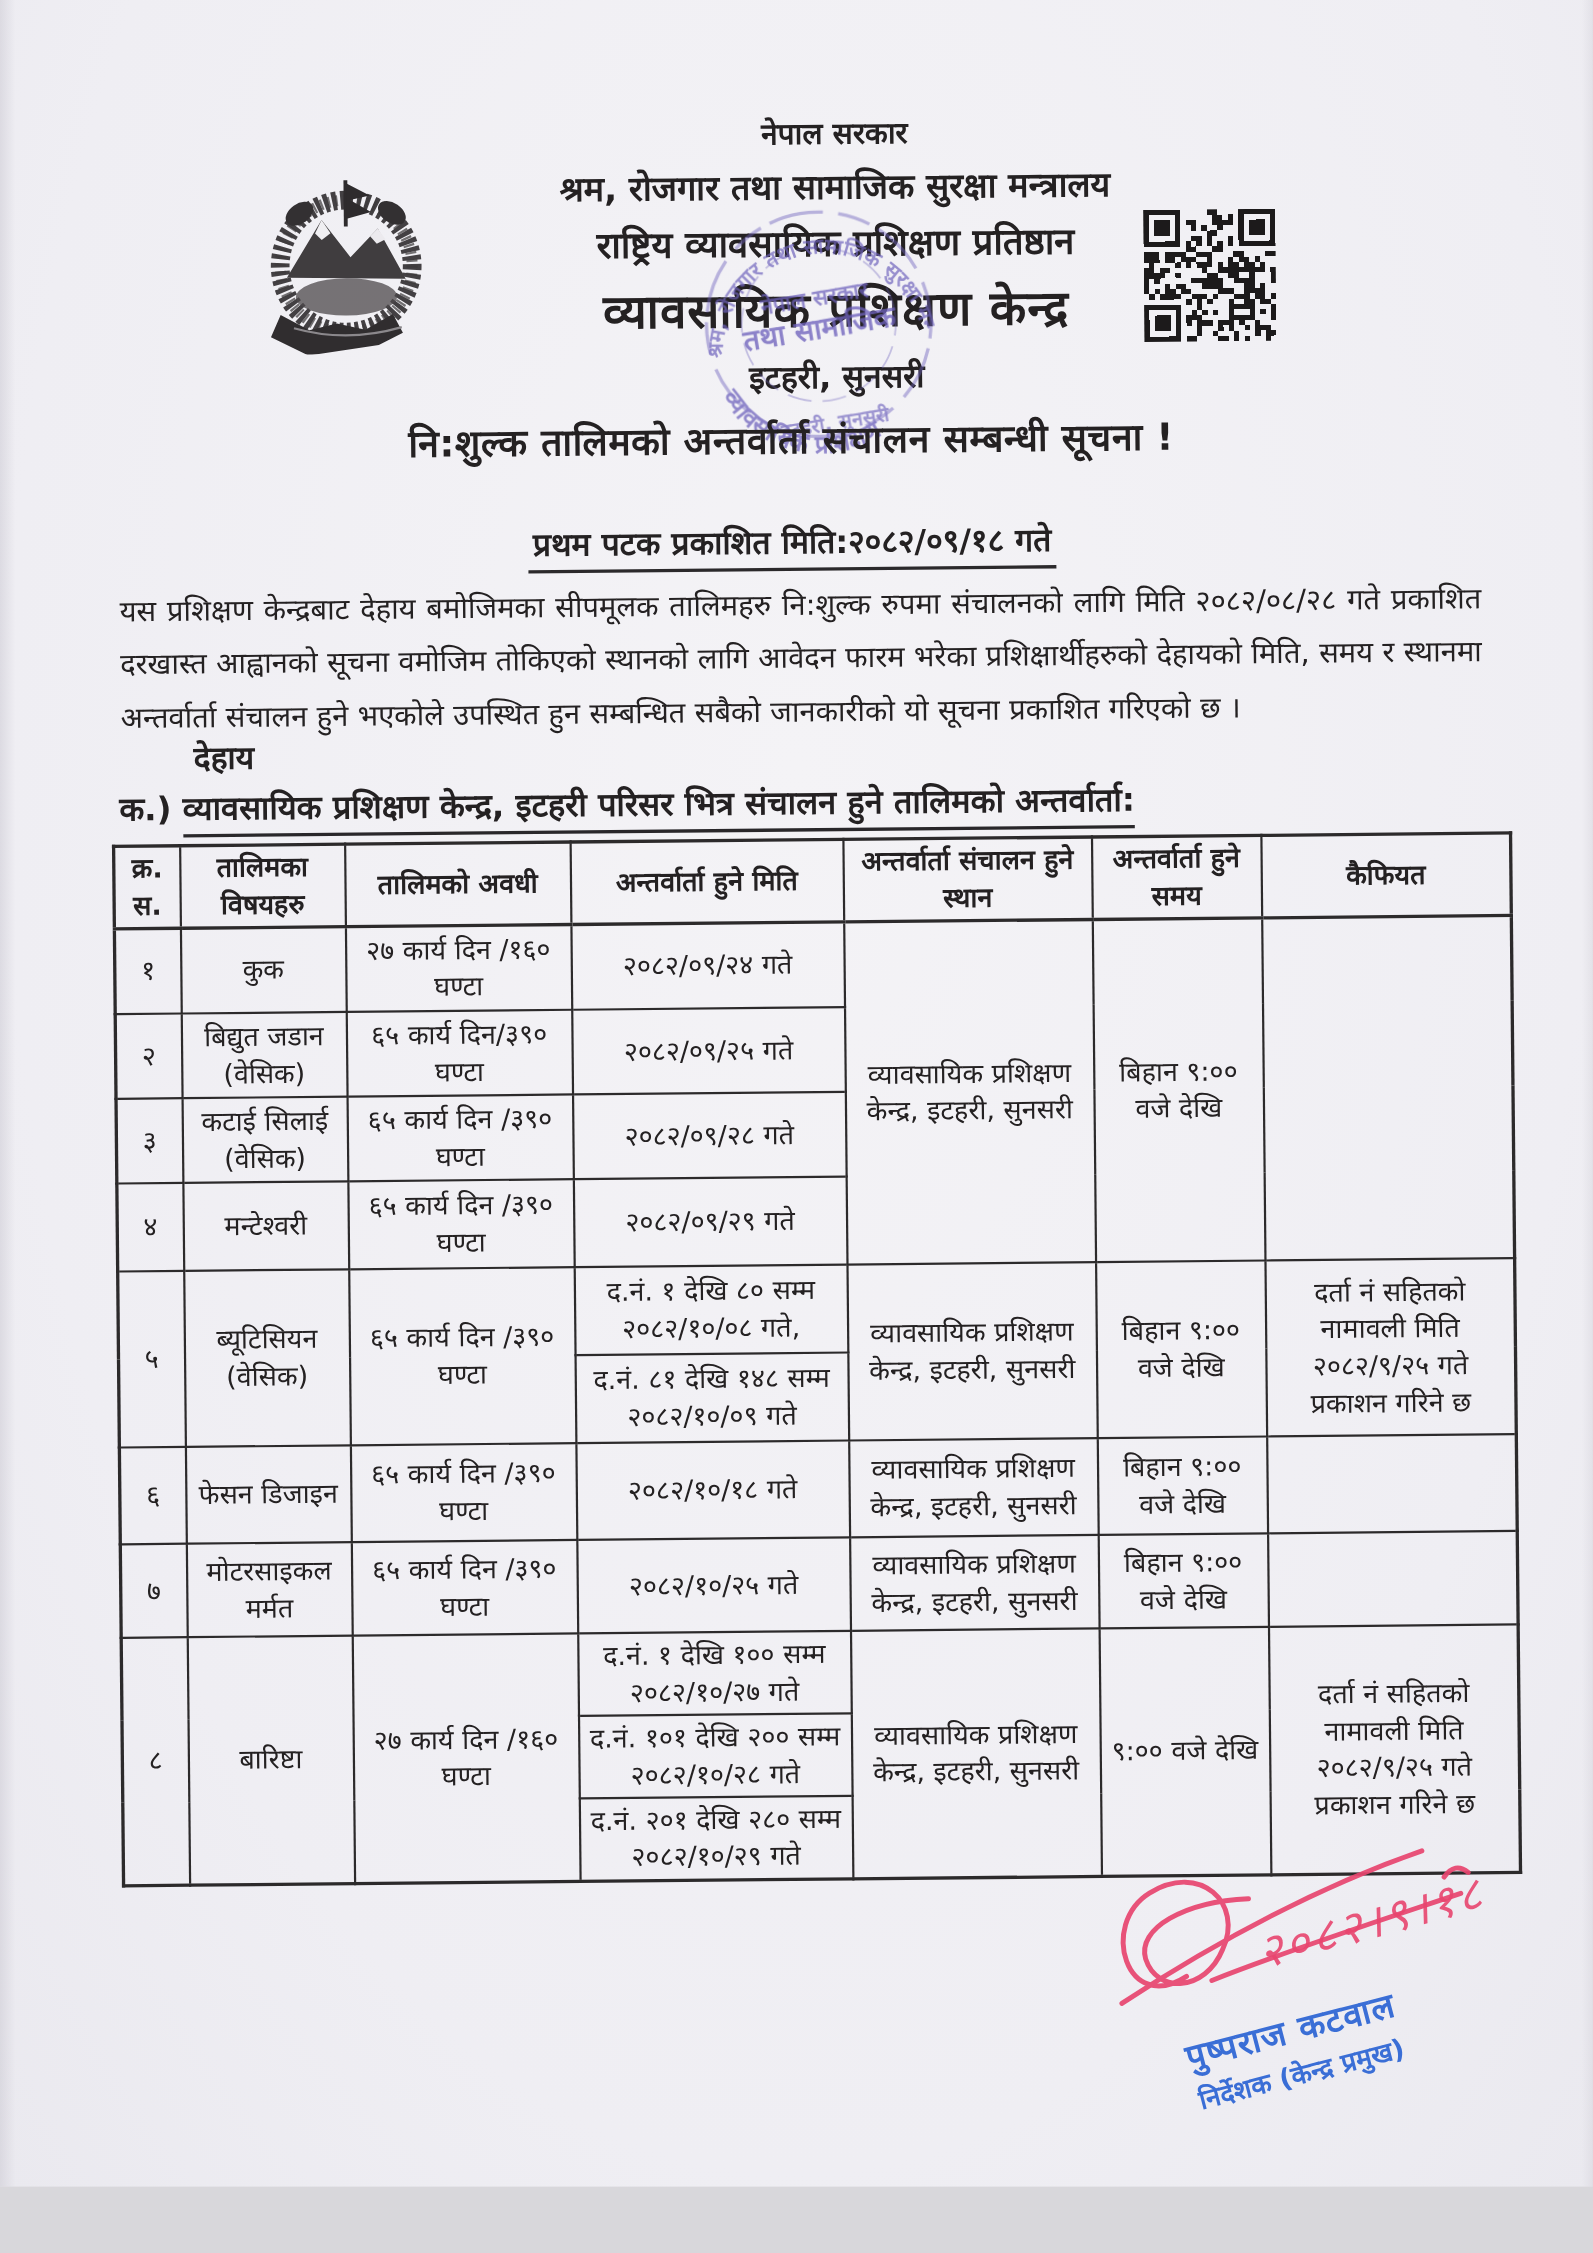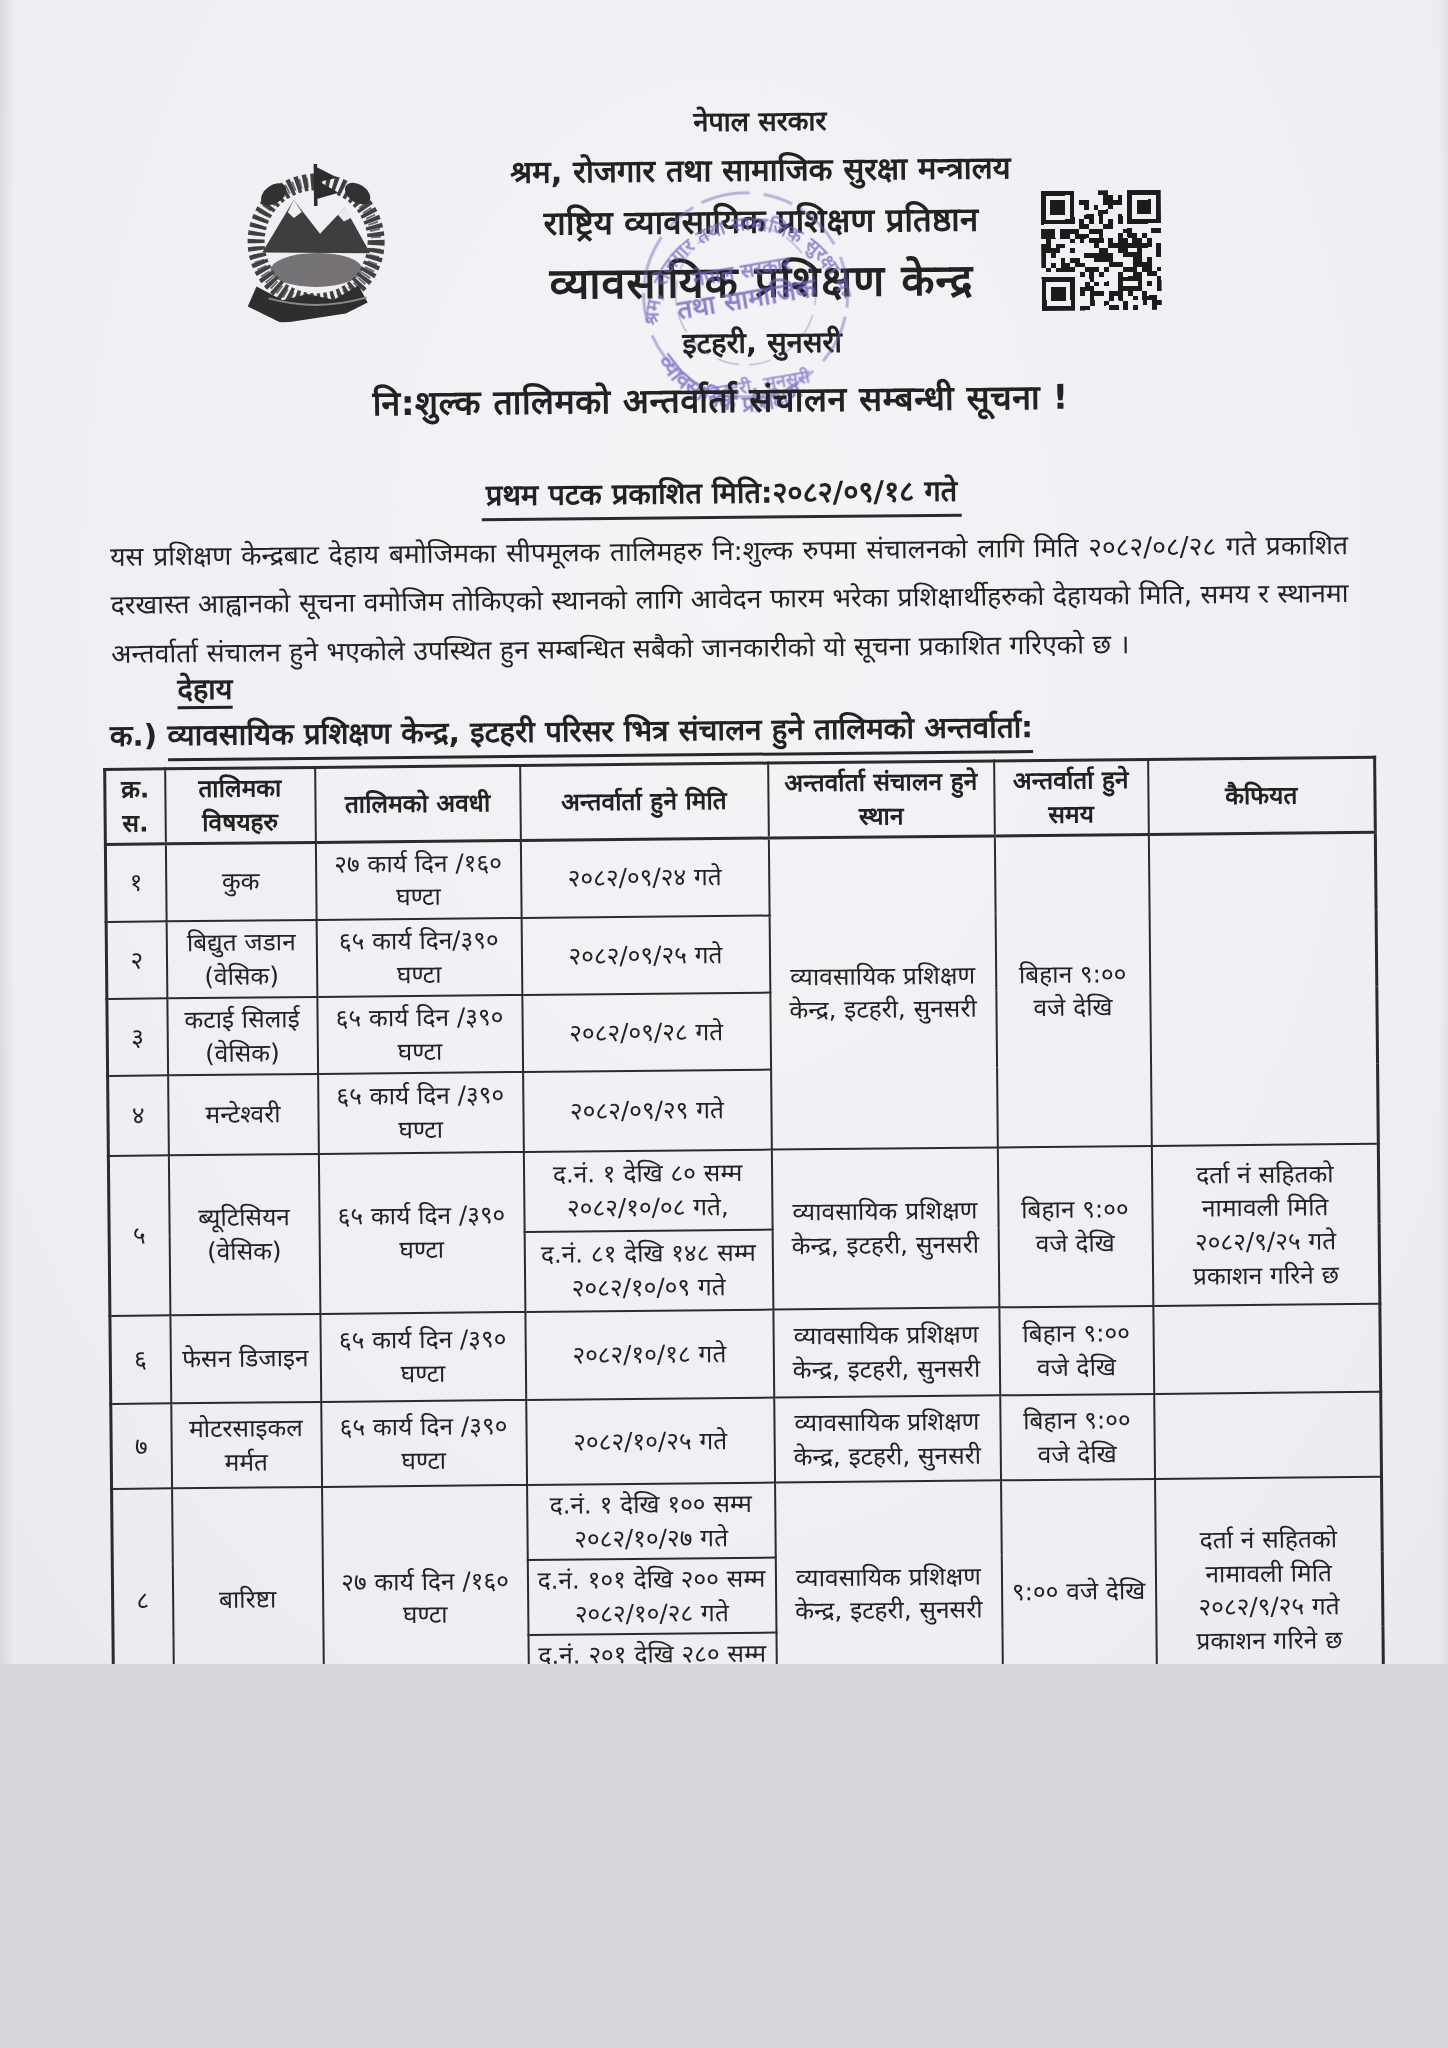--- a/index.html
+++ b/index.html
@@ -1,17 +1,17 @@
 <!DOCTYPE html>
 <html><head>
 <meta charset="utf-8">
 <style>
   html,body{margin:0;padding:0;background:#d8d7db;}
   .page{
-    position:relative; width:1448px; height:1664px; margin:0 auto; overflow:hidden;
+    position:relative; width:1448px; height:1988px; margin:0 auto; overflow:hidden;
     background:
       linear-gradient(90deg, rgba(205,203,212,.55) 0px, rgba(205,203,212,0) 14px),
       linear-gradient(270deg, rgba(210,208,216,.4) 0px, rgba(210,208,216,0) 10px),
       radial-gradient(ellipse at 50% 35%, #f4f3f6 0%, #efeef3 70%, #eae9ef 100%);
     font-family:"DejaVu Sans","Liberation Sans",sans-serif;
     color:#242122;
   }
   .tilt{position:absolute; inset:0; transform:rotate(-0.55deg); transform-origin:50% 45%;}
 
   
@@ -23,21 +23,21 @@
   .org-l4{font-size:43px; margin-top:8px; letter-spacing:1px;}
   .org-l5{font-size:29px; margin-top:12px;}
   .qr{position:absolute; left:1046px; top:194px; width:120px; height:120px;}
   .stamp{position:absolute; left:580px; top:160px; width:340px; height:270px; opacity:.82; filter:blur(.4px);}
 
   
   .title{position:absolute; top:376px; left:0; width:1448px; text-align:center; font-size:34px; font-weight:bold; letter-spacing:.5px;}
   .published{position:absolute; top:472px; left:0; width:1448px; text-align:center; font-size:29px; font-weight:bold;}
   .published span{display:inline-block; border-bottom:3px solid #2b292b; padding:0 4px 5px 4px;}
   .bodytext{position:absolute; top:527px; left:112px; width:1238px; font-size:26.5px; line-height:1.83; text-align:justify; margin:0;}
-  .dehaya{position:absolute; top:663px; left:178px; font-size:29px; font-weight:bold; text-decoration:underline; text-decoration-thickness:2.5px; text-underline-offset:7px;}
+  .dehaya{position:absolute; top:663px; left:178px; font-size:29px; font-weight:bold; text-decoration-thickness:2.5px; text-underline-offset:7px;}
   .section{position:absolute; top:708px; left:110px; font-size:29.5px; font-weight:bold; white-space:nowrap;}
   .section .u{border-bottom:3.5px solid #29272a; padding-bottom:6px;}
 
   
   .doc-table{
     position:absolute; top:762px; left:103px; width:1270px;
     border-collapse:collapse; table-layout:fixed; font-size:24.5px; line-height:1.38;
     border:3px solid #2c2a2b;
   }
   .doc-table th,.doc-table td{border:2px solid #2c2a2b; padding:2px 6px; text-align:center; vertical-align:middle; overflow:hidden;}

